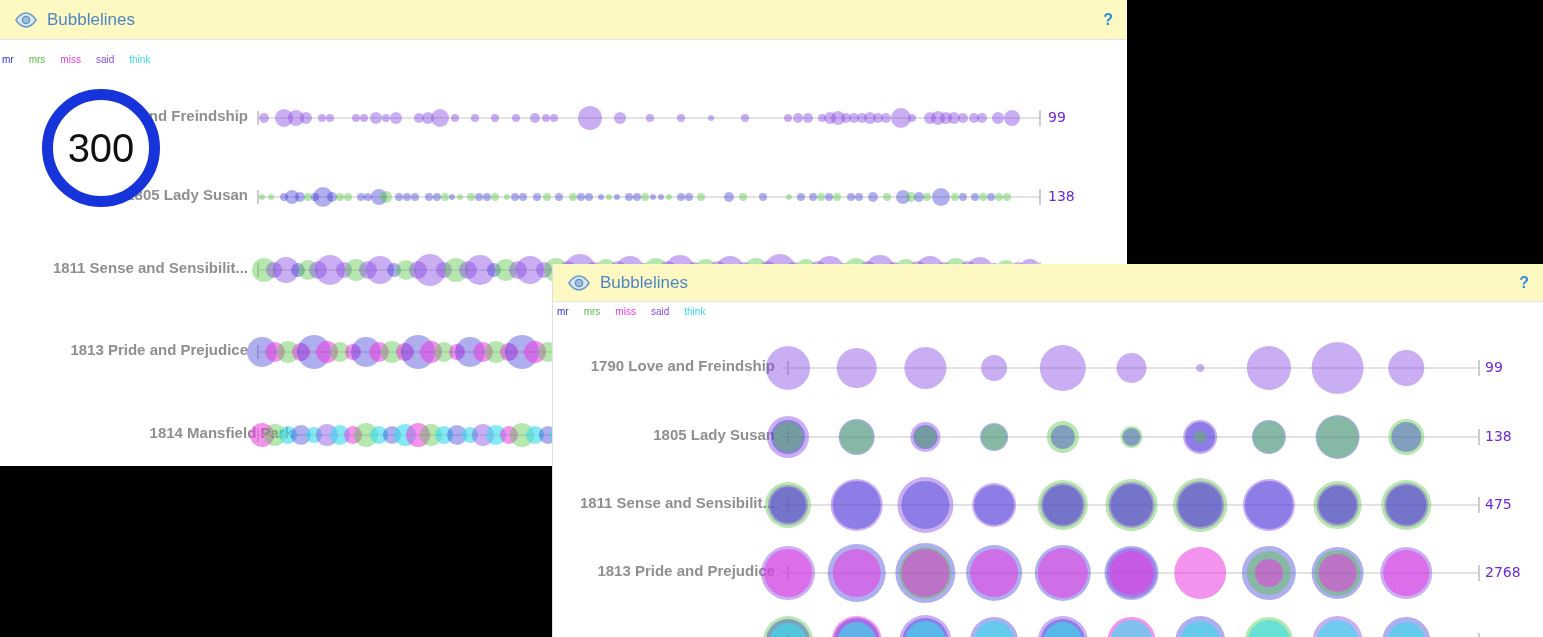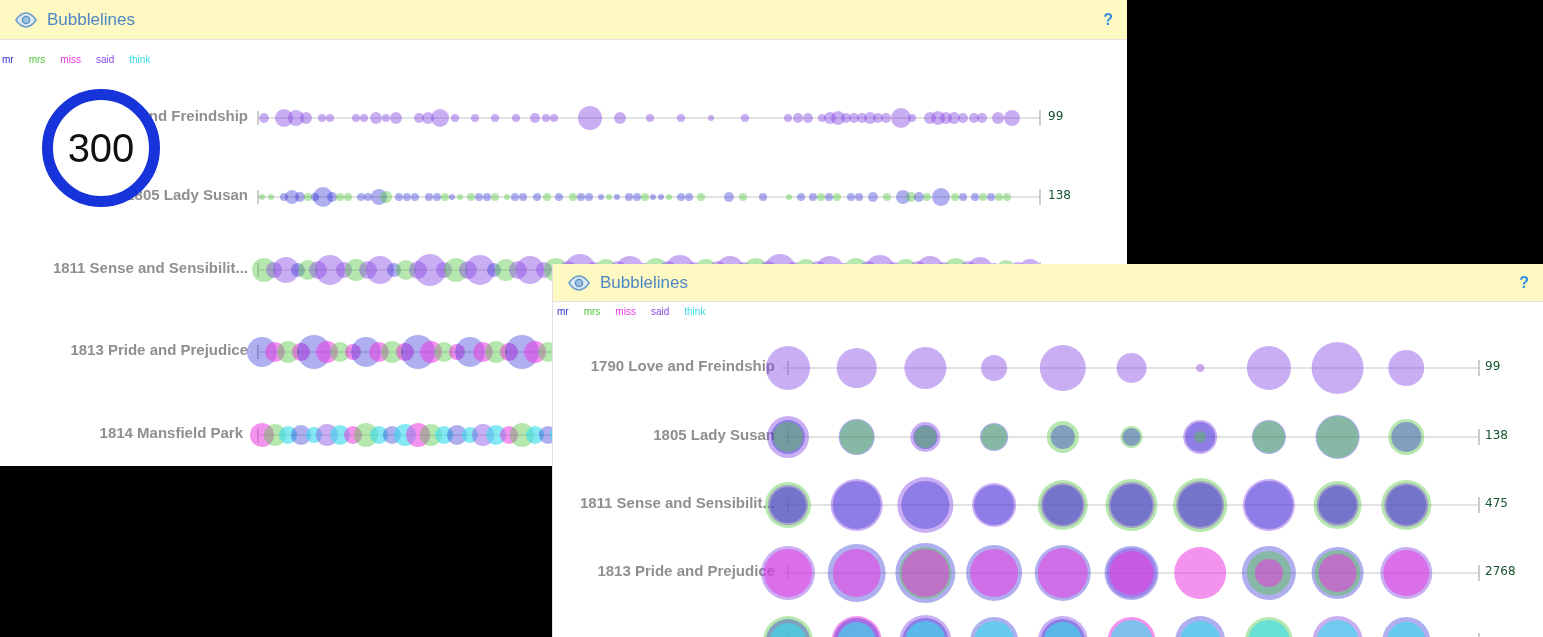--- a/index.html
+++ b/index.html
@@ -15,21 +15,21 @@
   .panel-title{color:#4d87c3;font-size:17px;margin-left:9px;}
   .help{margin-left:auto;color:#2e8ede;font-weight:bold;font-size:16px;cursor:pointer;}
   .eye{display:flex;align-items:center;}
   .legend{position:absolute;display:flex;gap:15px;font-size:10px;z-index:1;}
   .legend span{cursor:pointer;}
   .row-label{
     position:absolute;font-weight:bold;font-size:15px;color:#8f8f8f;
     white-space:nowrap;z-index:1;
   }
   .row-count{
-    position:absolute;font-size:12px;color:#14532d;z-index:1;
+    position:absolute;font-size:14px;color:#6d28d9;z-index:1;
     font-family:"DejaVu Sans",sans-serif;
   }
   svg.viz{position:absolute;left:0;top:0;z-index:2;}
   .annotation{
     position:absolute;width:96px;height:96px;border-radius:50%;
     border:11px solid #1634da;background:#fff;display:flex;
     align-items:center;justify-content:center;font-size:40px;color:#111;
     z-index:3;
   }
 </style>
@@ -377,21 +377,21 @@
       <circle cx="1016" cy="435" r="9" fill="#2e2ed4" fill-opacity="0.38"></circle>
       <circle cx="1029" cy="435" r="11" fill="#38dcec" fill-opacity="0.62"></circle>
     </svg>
   <div class="annotation" style="left: 42px; top: 89px;">300</div>
 <div class="row-label" style="top: 107px; right: 879px;">1790 Love and Freindship</div>
     <div class="row-count" style="top: 109px; left: 1048px;">99</div>
     <div class="row-label" style="top: 186px; right: 879px;">1805 Lady Susan</div>
     <div class="row-count" style="top: 188px; left: 1048px;">138</div>
     <div class="row-label" style="top: 259px; right: 879px;">1811 Sense and Sensibilit...</div>
     <div class="row-label" style="top: 341px; right: 879px;">1813 Pride and Prejudice</div>
-    <div class="row-label" style="top: 424px; right: 884px;">1814 Mansfield Park</div>
+    <div class="row-label" style="top: 424px; right: 834px;">1814 Mansfield Park</div>
   </div>
 
 <div class="panel" style="left:552px;top:264px;width:991px;height:373px;z-index:2;border-left:1px solid #e0e0e0;box-sizing:border-box;">
   <div class="panel-header" style="height:38px;">
     <span class="eye">
       <svg width="24" height="16" viewBox="0 0 24 16">
         <path d="M12 1 C6 1 2 8 2 8 C2 8 6 15 12 15 C18 15 22 8 22 8 C22 8 18 1 12 1 Z" fill="#dbe8f3" stroke="#6b9ec9" stroke-width="1.6"></path>
         <circle cx="12" cy="8" r="3.6" fill="#9ec2e0" stroke="#5d93c4" stroke-width="1.4"></circle>
       </svg>
     </span>

